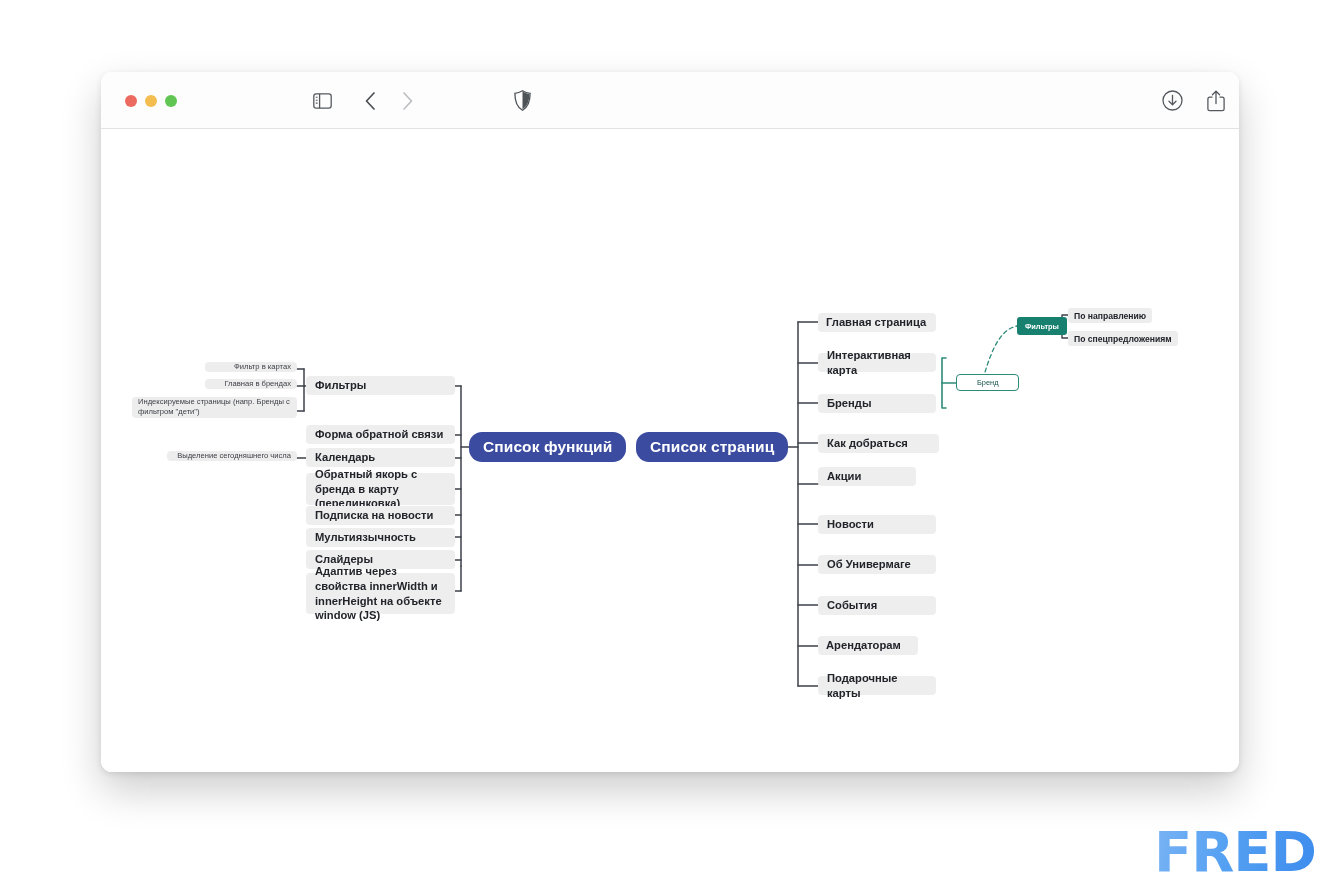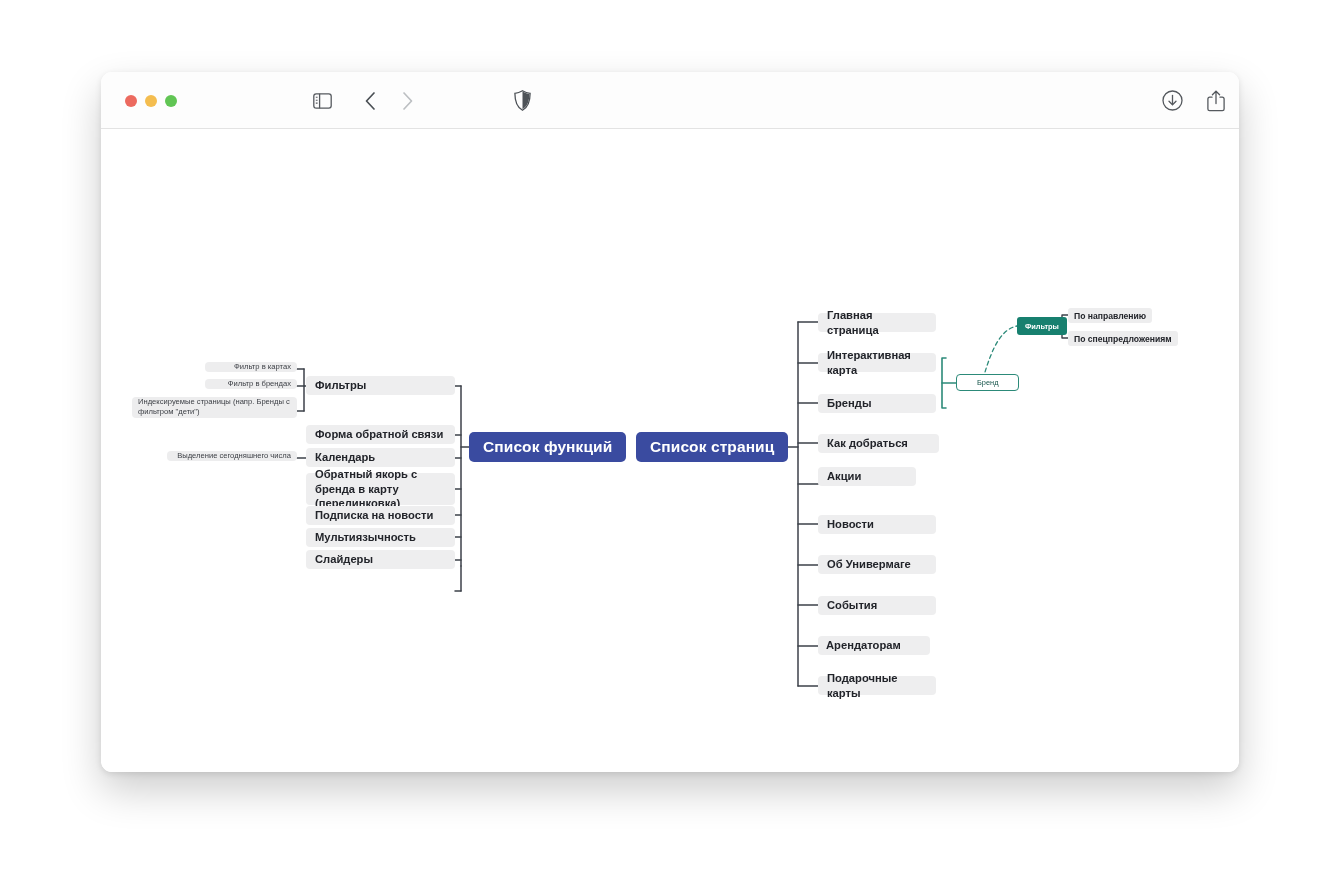--- a/index.html
+++ b/index.html
@@ -95,21 +95,21 @@
   .n-grey.lvl2 {
     font-size: 7.6px; font-weight: normal; line-height: 1.38;
     background: #ededee; color: #3b3e44; padding: 0 6px;
   }
   
   .n-root {
     background: #3a4ba0;
     color: #ffffff;
     font-size: 15.5px; font-weight: bold;
     padding: 7px 14px;
-    border-radius: 5px;
+    border-radius: 13px;
     letter-spacing: 0.1px;
   }
   
   .n-teal-solid {
     background: #17806f;
     color: #ffffff;
     font-size: 7.4px; font-weight: bold;
     padding: 5px 8px;
     border-radius: 3px;
   }
@@ -284,62 +284,64 @@
           <polygon points="884,257 877,249 888,246" fill="#2c8a79"></polygon>
 
           <g fill="none" stroke="#3c414a" stroke-width="1.4" stroke-linecap="round" stroke-linejoin="round">
             <path d="M 954 197 H 961 V 186 H 967"></path>
             <path d="M 961 197 V 209 H 967"></path>
           </g>
         </svg>
 
         <div class="node n-grey lvl2" style="left:104px; top:233px; width:92px; justify-content:flex-end;">Фильтр в картах</div>
 
-        <div class="node n-grey lvl2" style="left:104px; top:250px; width:92px; justify-content:flex-end;">Фильтр в брендах</div>
+        <div class="node n-grey lvl2" style="left:104px; top:250px; width:92px; justify-content:flex-end;">Главная в брендах</div>
 
         <div class="node n-grey lvl2" style="left:31px; top:268px; width:165px;">Индексируемые страницы (напр. Бренды с фильтром "дети")</div>
 
         <div class="node n-grey lvl2" style="left:66px; top:322px; width:130px; justify-content:flex-end;">Выделение сегодняшнего числа</div>
 
         <div class="node n-grey lvl1" style="left:205px; top:247px; width:149px; height:19px;">Фильтры</div>
 
         <div class="node n-grey lvl1" style="left:205px; top:296px; width:149px; height:19px;">Форма обратной связи</div>
 
         <div class="node n-grey lvl1" style="left:205px; top:319px; width:149px; height:19px;">Календарь</div>
 
         <div class="node n-grey lvl1" style="left:205px; top:344px; width:149px; height:32px;">Обратный якорь с бренда в карту (перелинковка)</div>
 
         <div class="node n-grey lvl1" style="left:205px; top:377px; width:149px; height:19px;">Подписка на новости</div>
 
         <div class="node n-grey lvl1" style="left:205px; top:399px; width:149px; height:19px;">Мультиязычность</div>
 
         <div class="node n-grey lvl1" style="left:205px; top:421px; width:149px; height:19px;">Слайдеры</div>
 
+        <div class="node n-grey lvl1" style="left:205px; top:444px; width:149px; height:41px;">Адаптив через свойства innerWidth и innerHeight на объекте window (JS)</div>
 
         <div class="node n-root" style="left:368px; top:303px; height:30px;">Список функций</div>
 
         <div class="node n-root" style="left:535px; top:303px; height:30px;">Список страниц</div>
 
-        <div class="node n-grey lvl1" style="left:717px; top:184px; width:118px; height:19px;">Главная страница</div>
+        <div class="node n-grey lvl1" style="left:717px; top:184px; width:118px; height:19px;padding-left:8px;">Главная страница</div>
         <div class="node n-grey lvl1" style="left:717px; top:224px; width:118px; height:19px;">Интерактивная карта</div>
         <div class="node n-grey lvl1" style="left:717px; top:265px; width:118px; height:19px;">Бренды</div>
         <div class="node n-grey lvl1" style="left:717px; top:305px; width:121px; height:19px;">Как добраться</div>
         <div class="node n-grey lvl1" style="left:717px; top:338px; width:98px; height:19px;">Акции</div>
         <div class="node n-grey lvl1" style="left:717px; top:386px; width:118px; height:19px;">Новости</div>
         <div class="node n-grey lvl1" style="left:717px; top:426px; width:118px; height:19px;">Об Универмаге</div>
         <div class="node n-grey lvl1" style="left:717px; top:467px; width:118px; height:19px;">События</div>
-        <div class="node n-grey lvl1" style="left:717px; top:507px; width:112px; height:19px;padding-left:8px;">Арендаторам</div>
+        <div class="node n-grey lvl1" style="left:717px; top:507px; width:100px; height:19px;padding-left:8px;">Арендаторам</div>
         <div class="node n-grey lvl1" style="left:717px; top:547px; width:118px; height:19px;">Подарочные карты</div>
 
         <div class="node n-teal-outline" style="left:855px; top:245px; height:17px;">Бренд</div>
 
         <div class="node n-teal-solid" style="left:916px; top:188px; height:18px;">Фильтры</div>
 
         <div class="node n-teal-leaf" style="left:967px; top:179px; height:15px;">По направлению</div>
 
         <div class="node n-teal-leaf" style="left:967px; top:202px; height:15px;text-align:center;">По спецпредложениям</div>
 
       </div>
     </div>
   </div>
 
+  <div class="fred-logo">FRED</div>
 
 </div>
 
 </body></html>

